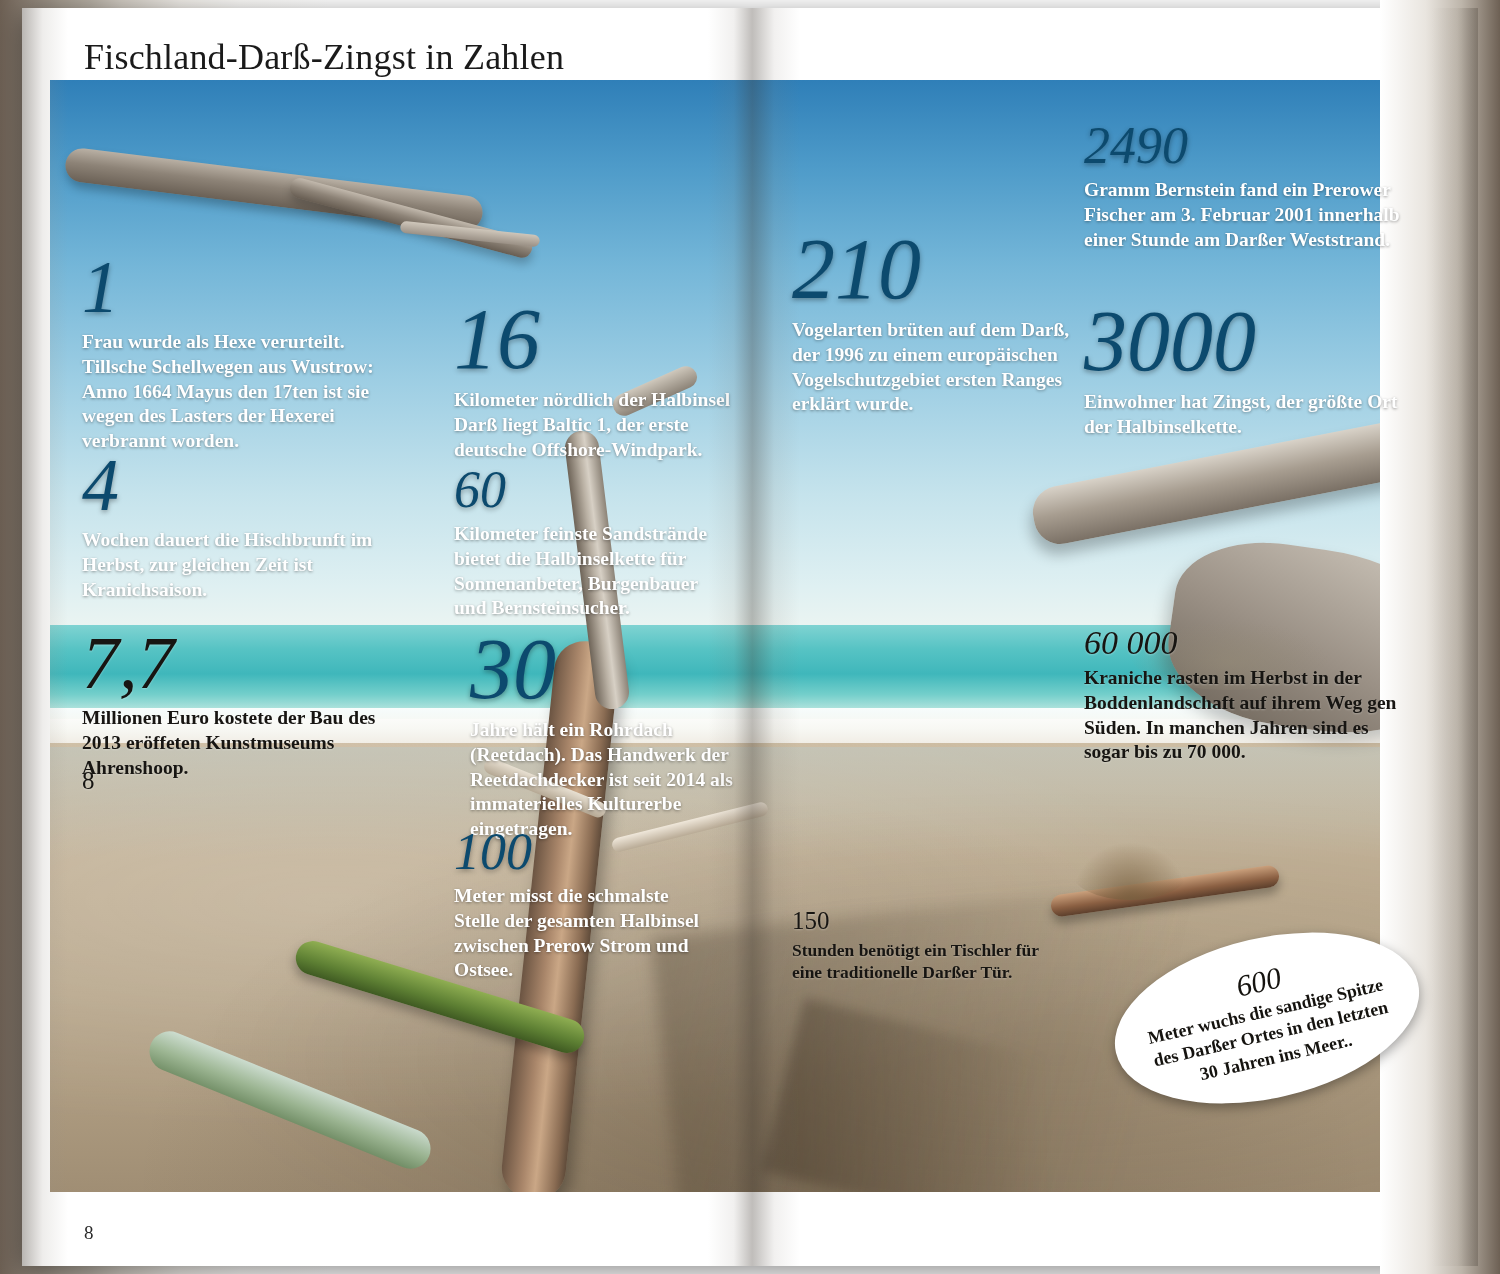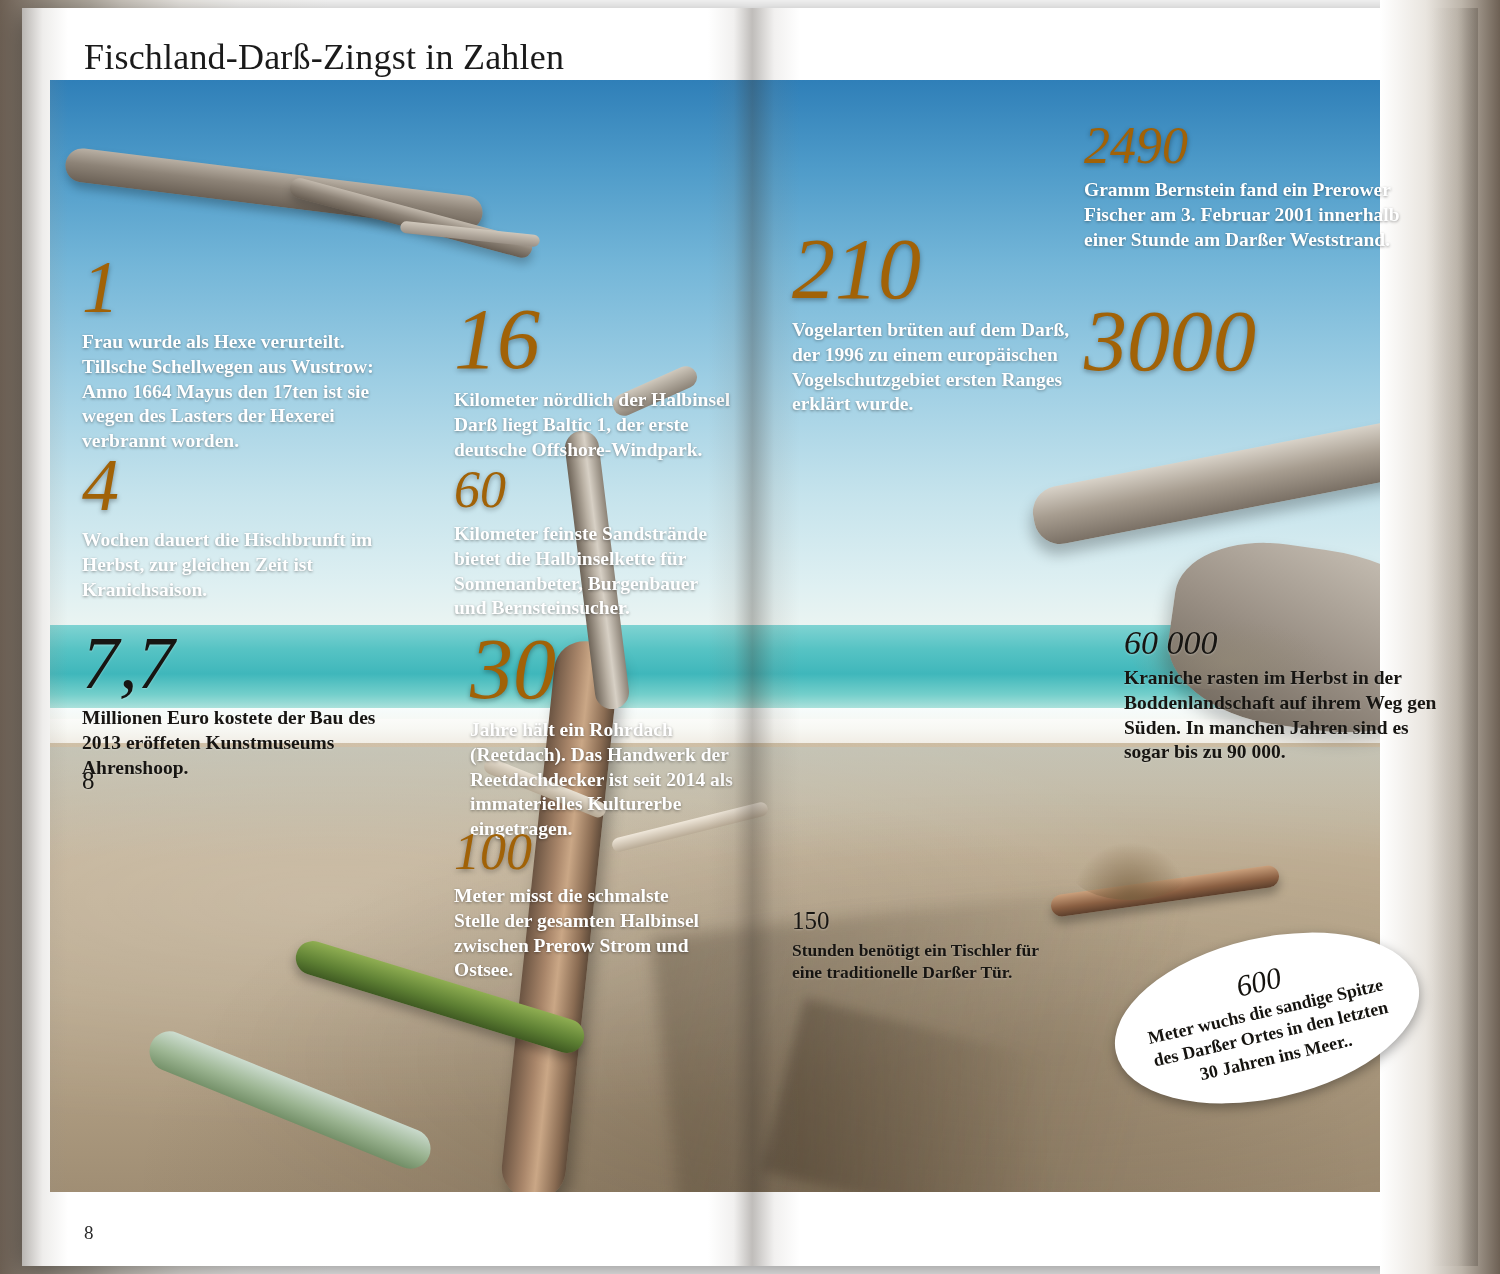--- a/index.html
+++ b/index.html
@@ -180,21 +180,21 @@
     right:120px;top:540px;width:200px;height:70px;
     background:radial-gradient(ellipse at 50% 60%,rgba(150,140,120,.55),rgba(150,140,120,0) 70%);
     border-radius:50%;
   }
 
   
   .fact{position:absolute;z-index:20;color:#fff;}
   .fact .num{
     font-family:"Liberation Serif", serif;
     font-style:italic;font-weight:400;line-height:1;
-    color:#a16207;
+    color:#0c4a6e;
     text-shadow:0 2px 5px rgba(0,0,0,.35);
     margin-bottom:6px;
   }
   .fact .num.big{font-size:74px;}
   .fact .num.xl{font-size:86px;}
   .fact .num.md{font-size:52px;}
   .fact .num.sm{font-size:34px;}
   .fact .num.tiny{font-size:25px;font-style:normal;}
   .fact .body{
     font-family:"Liberation Serif", serif;
@@ -309,25 +309,26 @@
       <div class="body">Vogelarten brüten auf dem Darß, der 1996 zu einem europäischen Vogelschutzgebiet ersten Ranges erklärt wurde.</div>
     </div>
 
     <div class="fact" style="left:1062px;top:112px;width:340px;">
       <div class="num md">2490</div>
       <div class="body">Gramm Bernstein fand ein Prerower Fischer am 3. Februar 2001 innerhalb einer Stunde am Darßer Weststrand.</div>
     </div>
 
     <div class="fact" style="left:1062px;top:290px;width:340px;">
       <div class="num xl">3000</div>
-    </div>
-
-    <div class="fact dark" style="left:1062px;top:618px;width:330px;margin-left:40px;">
+      <div class="body">Einwohner hat Zingst, der größte Ort der Halbinselkette.</div>
+    </div>
+
+    <div class="fact dark" style="left:1062px;top:618px;width:330px;">
       <div class="num sm">60 000</div>
-      <div class="body">Kraniche rasten im Herbst in der Boddenlandschaft auf ihrem Weg gen Süden. In manchen Jahren sind es sogar bis zu 90 000.</div>
+      <div class="body">Kraniche rasten im Herbst in der Boddenlandschaft auf ihrem Weg gen Süden. In manchen Jahren sind es sogar bis zu 70 000.</div>
     </div>
 
     <div class="fact dark small" style="left:770px;top:900px;width:270px;">
       <div class="num tiny">150</div>
       <div class="body">Stunden benötigt ein Tischler für eine traditionelle Darßer Tür.</div>
     </div>
 
     <div class="callout" style="left:1090px;top:930px;">
       <div class="num">600</div>
       <div class="body">Meter wuchs die sandige Spitze des Darßer Ortes in den letzten 30 Jahren ins Meer..</div>

